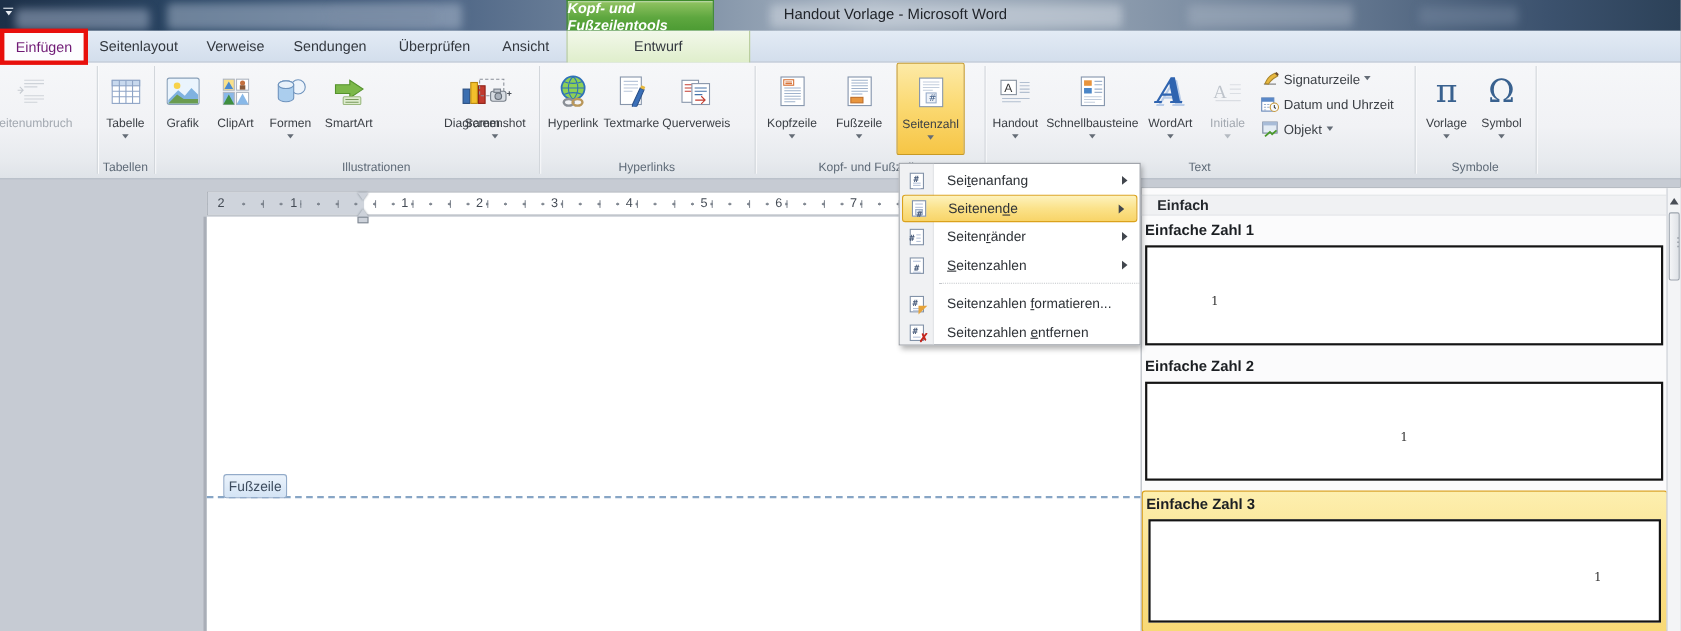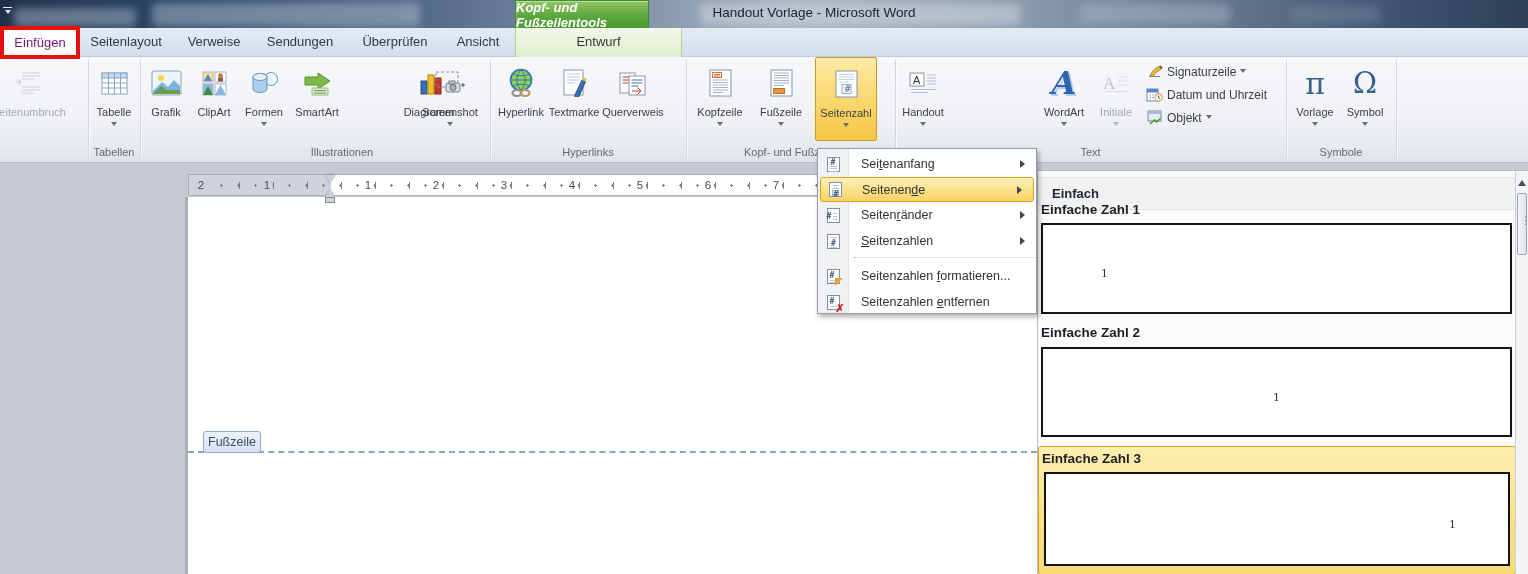--- a/index.html
+++ b/index.html
@@ -102,21 +102,21 @@
   .mi i{position:absolute;left:2px;right:2px;height:1px;background:#b7c4da;}
   .mi b{position:absolute;font:bold 8px "DejaVu Sans Mono",monospace;color:#4a5d7c;line-height:8px;}
   .mi .bx{position:absolute;background:#e4ebf4;border:1px solid #9fb0c8;}
   .mi .pencil{position:absolute;right:-4px;bottom:-3px;width:0;height:0;
     border-left:8px solid #e6a33a;border-top:8px solid transparent;transform:rotate(90deg);}
   .mi .redx{position:absolute;right:-6px;bottom:-5px;color:#c5251c;font-size:11px;font-weight:bold;line-height:11px;}
 
   
   .gallery{position:absolute;left:1037px;top:170px;width:491px;height:404px;background:#fbfbfc;
     border-left:1px solid #b7bcc3;border-top:1px solid #b7bcc3;z-index:55;}
-  .g-header{position:absolute;left:0;top:6px;right:13px;height:33px;background:#f0f1f3;
+  .g-header{position:absolute;left:0;top:6px;right:13px;height:19px;background:#f0f1f3;
     border-top:1px solid #e4e6e9;border-bottom:1px solid #e4e6e9;
     font-size:13px;font-weight:bold;color:#24282d;display:flex;align-items:center;padding-left:14px;}
   .g-label{position:absolute;left:3px;font-size:13.5px;font-weight:bold;color:#1c1f23;white-space:nowrap;}
   .g-box{position:absolute;background:#fff;border:2px solid #141414;}
   .g-num{position:absolute;font-size:11px;color:#333;font-family:"DejaVu Serif","Liberation Serif",serif;}
   .g-hover{position:absolute;left:0;top:275px;width:478px;height:129px;
     border:1px solid #dca21e;border-radius:3px;
     background:linear-gradient(180deg,#fdefaf 0%,#fae088 55%,#f8d976 100%);}
   .g-scroll{position:absolute;right:0;top:0;width:13px;height:404px;background:#f3f4f6;border-left:1px solid #ccd0d6;}
   .g-up{position:absolute;top:5px;left:2px;width:0;height:0;border:4px solid transparent;border-bottom:6px solid #4a4f57;}
@@ -338,20 +338,34 @@
       <div class="ic">
         <svg width="28" height="25">
             <rect x="1" y="2" width="14" height="13" fill="#fff" stroke="#8a94a2"></rect>
             <text x="4" y="13" font-size="11" fill="#333" font-family="Liberation Sans">A</text>
             <path d="M18 4h9M18 7h9M18 10h9M18 13h9M2 18.5h25M2 21.5h17" stroke="#b2bfd0"></path>
           </svg>
       </div>
       <div class="lbl">Handout</div>
         <div class="dd"></div>
     </div>
+    <div class="bigbtn" style="left:950px;width:86px;">
+      <div class="ic">
+        <svg width="23" height="28">
+            <rect x="1" y="1" width="21" height="26" fill="#fff" stroke="#8494ac"></rect>
+            <rect x="3.5" y="4" width="7" height="5" fill="#e8943d"></rect>
+            <path d="M13 5h7M13 8h7" stroke="#9fb2cc"></path>
+            <rect x="3.5" y="11" width="7" height="5" fill="#4a86c8"></rect>
+            <path d="M13 12h7M13 15h7" stroke="#9fb2cc"></path>
+            <path d="M3.5 19h16M3.5 21.5h16M3.5 24h10" stroke="#c3cedd"></path>
+          </svg>
+      </div>
+      <div class="lbl">Schnellbausteine</div>
+        <div class="dd"></div>
+    </div>
     <div class="bigbtn" style="left:1038px;width:52px;">
       <div class="ic">
         <span style="font:italic bold 32px 'DejaVu Serif',serif;color:#2f64b0;text-shadow:2px 2px 0 #b9cce8;">A</span>
       </div>
       <div class="lbl">WordArt</div>
         <div class="dd"></div>
     </div>
     <div class="bigbtn disabled" style="left:1092px;width:48px;">
       <div class="ic">
         <svg width="26" height="23">

